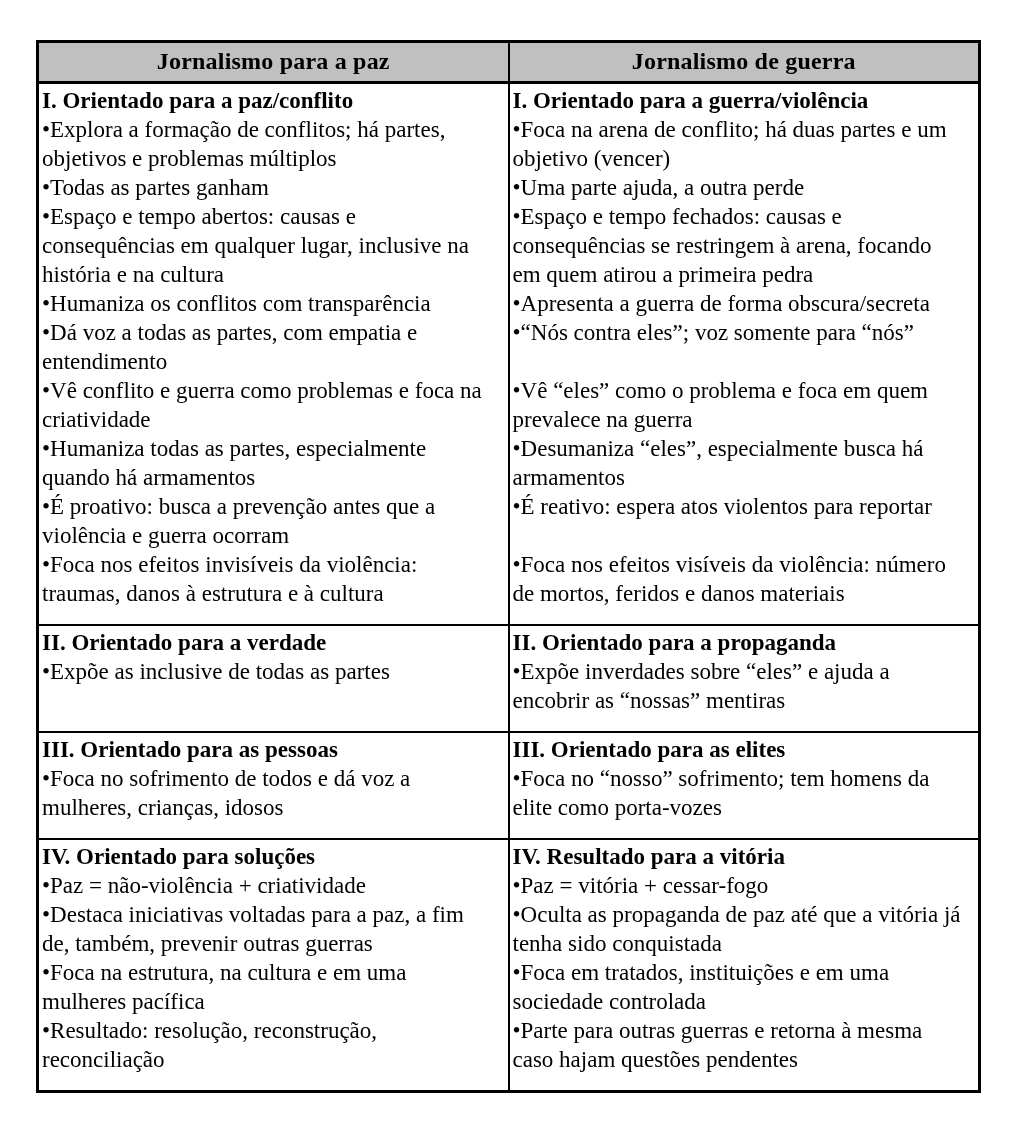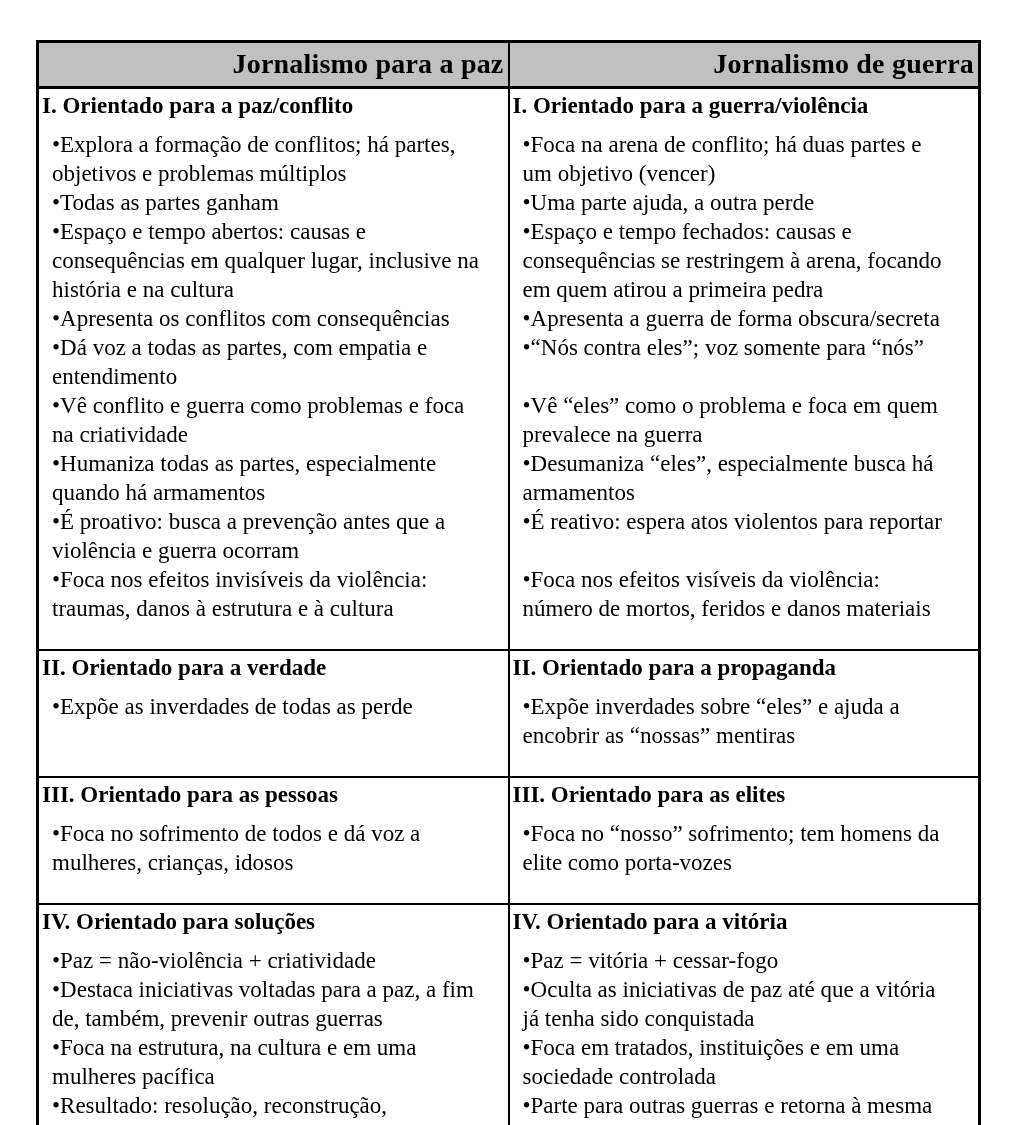--- a/index.html
+++ b/index.html
@@ -20,38 +20,38 @@
     border-collapse: collapse;
     table-layout: fixed;
     width: 945px;
     border: 3px solid #000000;
   }
   table.cmp col { width: 50%; }
   table.cmp th {
     background: #c0c0c0;
     border: 2px solid #000000;
     border-bottom: 3px solid #000000;
-    font-size: 28px;
+    font-size: 24px;
     font-weight: bold;
-    text-align: right;
+    text-align: center;
     padding: 5px 4px 6px 4px;
     letter-spacing: 0.2px;
   }
   table.cmp td {
     border: 2px solid #000000;
     vertical-align: top;
     padding: 2px 16px 16px 3px;
     font-size: 23px;
     line-height: 29px;
   }
   .sec-title {
     font-weight: bold;
   }
   ul.bullets {
-    margin: 10px;
+    margin: 0;
     padding: 0;
     list-style: none;
   }
   ul.bullets li {
     min-height: 29px;
   }
   ul.bullets li::before {
     content: "\2022";
   }
   ul.bullets li.spacer::before {
@@ -74,21 +74,21 @@
       </tr>
     </thead>
     <tbody>
       <tr>
         <td>
           <div class="sec-title">I. Orientado para a paz/conflito</div>
           <ul class="bullets">
               <li>Explora a formação de conflitos; há partes, objetivos e problemas múltiplos</li>
               <li>Todas as partes ganham</li>
               <li>Espaço e tempo abertos: causas e consequências em qualquer lugar, inclusive na história e na cultura</li>
-              <li>Apresenta os conflitos com consequências</li>
+              <li>Humaniza os conflitos com transparência</li>
               <li>Dá voz a todas as partes, com empatia e entendimento</li>
               <li>Vê conflito e guerra como problemas e foca na criatividade</li>
               <li>Humaniza todas as partes, especialmente quando há armamentos</li>
               <li>É proativo: busca a prevenção antes que a violência e guerra ocorram</li>
               <li>Foca nos efeitos invisíveis da violência: traumas, danos à estrutura e à cultura</li>
             </ul>
         </td>
         <td>
           <div class="sec-title">I. Orientado para a guerra/violência</div>
           <ul class="bullets">
@@ -103,21 +103,21 @@
               <li>É reativo: espera atos violentos para reportar</li>
               <li class="spacer"></li>
               <li>Foca nos efeitos visíveis da violência: número de mortos, feridos e danos materiais</li>
             </ul>
         </td>
       </tr>
       <tr>
         <td>
           <div class="sec-title">II. Orientado para a verdade</div>
           <ul class="bullets">
-              <li>Expõe as inverdades de todas as perde</li>
+              <li>Expõe as inclusive de todas as partes</li>
             </ul>
         </td>
         <td>
           <div class="sec-title">II. Orientado para a propaganda</div>
           <ul class="bullets">
               <li>Expõe inverdades sobre “eles” e ajuda a encobrir as “nossas” mentiras</li>
             </ul>
         </td>
       </tr>
       <tr>
@@ -138,24 +138,24 @@
         <td>
           <div class="sec-title">IV. Orientado para soluções</div>
           <ul class="bullets">
               <li>Paz = não-violência + criatividade</li>
               <li>Destaca iniciativas voltadas para a paz, a fim de, também, prevenir outras guerras</li>
               <li>Foca na estrutura, na cultura e em uma mulheres pacífica</li>
               <li>Resultado: resolução, reconstrução, reconciliação</li>
             </ul>
         </td>
         <td>
-          <div class="sec-title">IV. Orientado para a vitória</div>
+          <div class="sec-title">IV. Resultado para a vitória</div>
           <ul class="bullets">
               <li>Paz = vitória + cessar-fogo</li>
-              <li>Oculta as iniciativas de paz até que a vitória já tenha sido conquistada</li>
+              <li>Oculta as propaganda de paz até que a vitória já tenha sido conquistada</li>
               <li>Foca em tratados, instituições e em uma sociedade controlada</li>
               <li>Parte para outras guerras e retorna à mesma caso hajam questões pendentes</li>
             </ul>
         </td>
       </tr>
     </tbody>
   </table>
 </div>
 
 </body></html>

